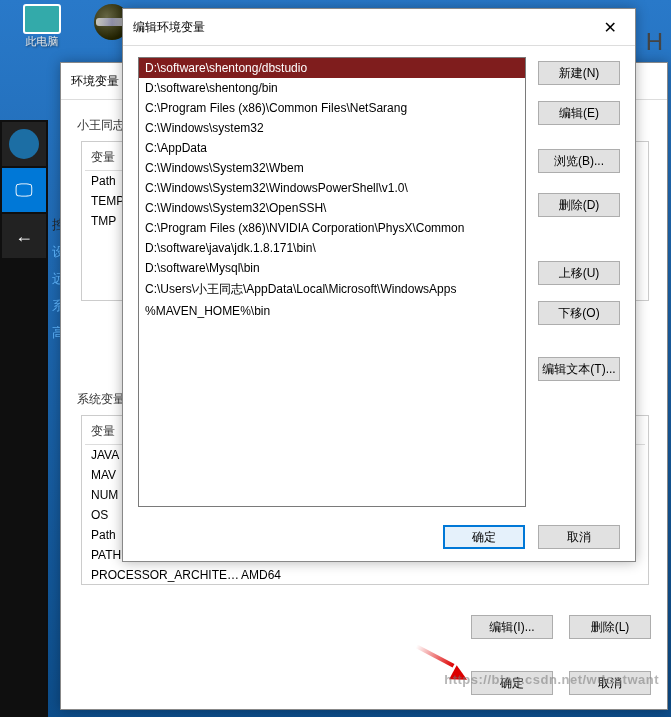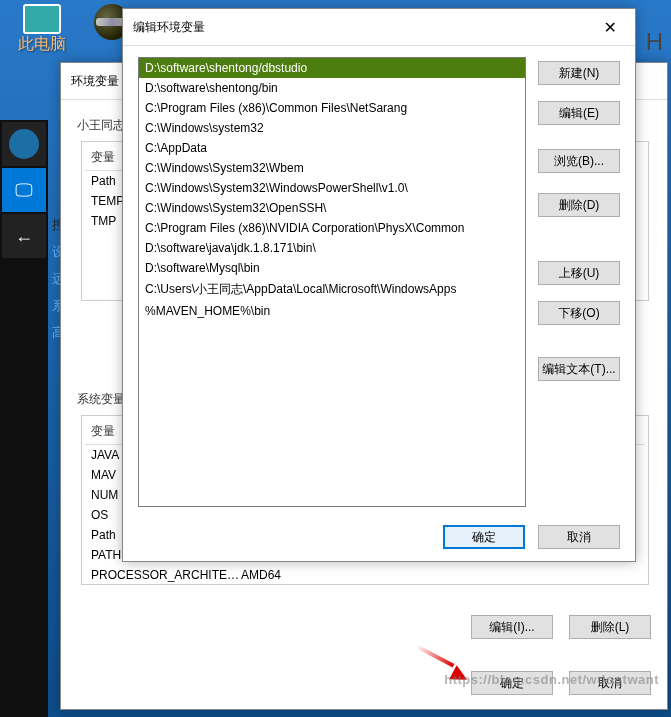--- a/index.html
+++ b/index.html
@@ -1,18 +1,18 @@
 <!DOCTYPE html>
 <html><head>
 <meta charset="utf-8">
 <style>
   * { box-sizing: border-box; font-family: "Microsoft YaHei", "Segoe UI", sans-serif; }
   body { margin:0; width:671px; height:717px; background:#1a5fa8; overflow:hidden; position:relative; }
   .bgfade { position:absolute; left:0; right:0; top:0; height:100%; background:linear-gradient(#2979c9,#0d4d8a); }
-  .desktop-icon { position:absolute; text-align:center; font-size:16px; color:#fdba74; text-shadow:1px 1px 2px rgba(0,0,0,.5); width:60px; }
+  .desktop-icon { position:absolute; text-align:center; font-size:11px; color:#e5e5e5; text-shadow:1px 1px 2px rgba(0,0,0,.5); width:60px; }
   .desktop-icon .mon { width:38px; height:30px; margin:0 auto; background:#3aa; border:2px solid #fff; border-radius:3px; }
   .desktop-icon.pc { left:12px; top:4px; }
   .desktop-icon.eclipse { left:82px; top:4px; }
   .eclipse .orb { width:36px; height:36px; border-radius:50%; background:radial-gradient(circle at 35% 35%, #664 0, #220 70%); margin:0 auto; position:relative; overflow:hidden;}
   .eclipse .orb::after{content:"";position:absolute;left:2px;top:14px;right:2px;height:8px;background:linear-gradient(90deg,#fff,#aad,#fff);opacity:.7;border-radius:3px;}
   .taskbar { position:absolute; bottom:0; left:0; width:48px; top:120px; background:#0f0f0f;}
   .taskbar .tbitem{width:44px;height:44px;margin:2px;background:#222;display:flex;align-items:center;justify-content:center;color:#fff;font-size:18px;}
   .shield{color:#5fb6ff;}
   .back{color:#aaa;}
   .cortana{background:#1c6ea4;border-radius:50%;width:30px;height:30px;}
@@ -23,21 +23,21 @@
   .win { position:absolute; background:#fff; border:1px solid #888; box-shadow:0 0 12px rgba(0,0,0,.3); }
   .envvars { left:60px; top:62px; width:608px; height:648px; }
   .editenv { left:122px; top:8px; width:514px; height:554px; z-index:5; }
   .titlebar { height:30px; display:flex; align-items:center; padding:18px 10px; font-size:12px; color:#000; border-bottom:1px solid #ddd; justify-content:space-between;}
   .close-x { font-size:16px; padding:0 8px; cursor:pointer;}
   .group-label { position:absolute; font-size:12px; color:#333; }
   .group-box { position:absolute; border:1px solid #ccc; }
 
   .listbox { position:absolute; left:15px; top:48px; width:388px; height:450px; border:1px solid #7a7a7a; background:#fff; overflow:auto; font-size:12px;}
   .listbox .row { padding:3px 6px; color:#000; white-space:nowrap; }
-  .listbox .row.sel { background:#4d7c0f; color:#fff; }
+  .listbox .row.sel { background:#7f1d1d; color:#fff; }
 
   .btn { width:82px; height:24px; font-size:12px; background:#e1e1e1; border:1px solid #adadad; display:flex; align-items:center; justify-content:center; cursor:pointer; position:absolute; }
   .btn.primary { border:2px solid #0078d7; background:#e5f1fb; }
 
   .table { position:absolute; font-size:12px; overflow:hidden; }
   .table .th { background:#fff; border-bottom:1px solid #ddd; padding:4px 6px; color:#333;}
   .table .tr { padding:3px 6px;}
   .cell0{display:inline-block;width:150px;overflow:hidden;text-overflow:ellipsis;vertical-align:top;}
   .cell1{display:inline-block;width:100px;vertical-align:top;}
   .arrowline{position:absolute;height:4px;background:linear-gradient(90deg, transparent, #d00);}

